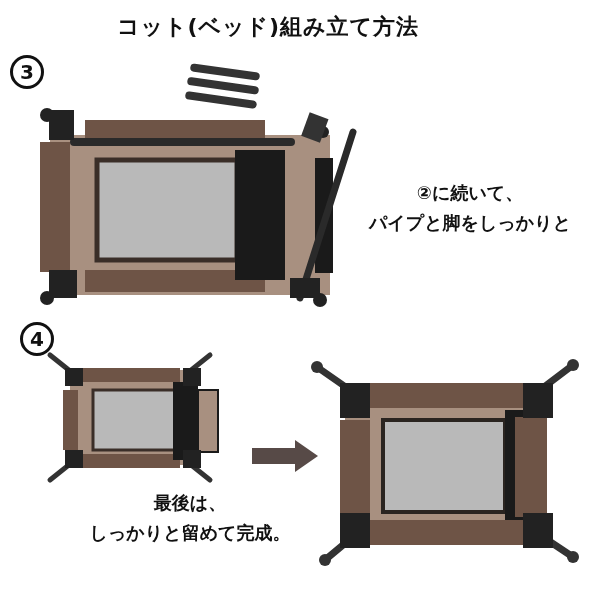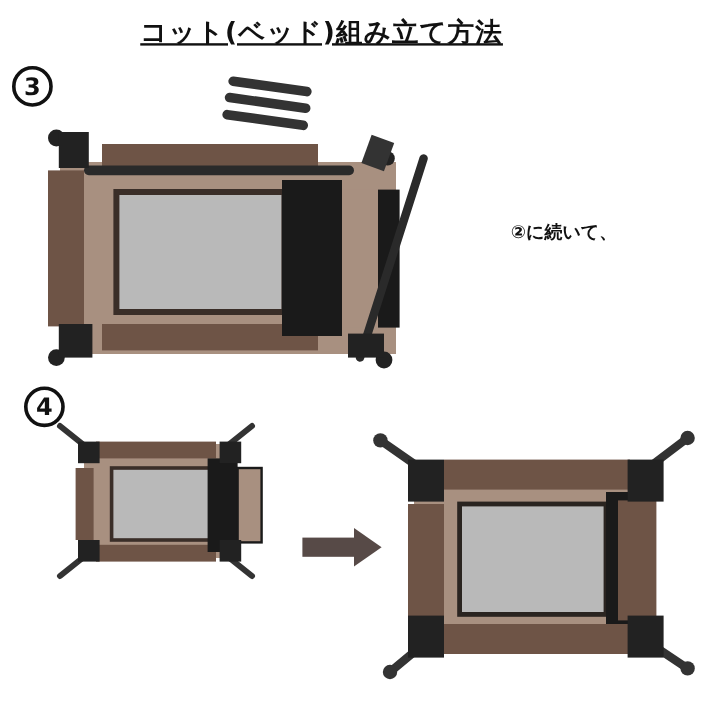--- a/index.html
+++ b/index.html
@@ -2,28 +2,28 @@
 <html><head>
 <meta charset="utf-8">
 <style>
   html, body { margin: 0; padding: 0; }
   body {
     width: 600px; height: 600px; background: #ffffff; position: relative; overflow: hidden;
     font-family: "DejaVu Sans", sans-serif; color: #111;
   }
   .title {
     position: absolute; left: 0; top: 12px; width: 536px; text-align: center;
-    font-size: 22px; font-weight: bold; letter-spacing: 1px; text-decoration: underline;
+    font-size: 22px; font-weight: bold; letter-spacing: 1px;
   }
   .step-badge {
     position: absolute; width: 28px; height: 28px; border: 3px solid #111; border-radius: 50%;
     font-size: 20px; font-weight: bold; text-align: center; line-height: 28px; box-sizing: content-box;
   }
   .caption {
-    position: absolute; text-align: center; font-weight: bold; font-size: 15px; line-height: 30px;
+    position: absolute; text-align: center; font-weight: bold; font-size: 18px; line-height: 30px;
   }
   .cot { position: absolute; }
   .arrow { position: absolute; }
 </style>
 </head>
 <body>
 
 <div class="title">コット(ベッド)組み立て方法</div>
 
 <div class="step-badge" style="left:10px;top:55px;">3</div>
@@ -56,20 +56,21 @@
   <circle cx="12" cy="238" r="7" fill="#222"></circle>
     <rect x="14" y="210" width="28" height="28" fill="#222"></rect>
   <circle cx="288" cy="72" r="6" fill="#222"></circle>
     <rect x="270" y="55" width="20" height="25" fill="#333" transform="rotate(20 280 67)"></rect>
   <circle cx="285" cy="240" r="7" fill="#222"></circle>
     <rect x="255" y="218" width="30" height="20" fill="#222"></rect>
 </svg>
 
 <div class="caption" style="left:350px;top:178px;width:240px;">
   <div>②に続いて、</div>
+  <div>パイプと脚をしっかりと</div>
 </div>
 
 <div class="step-badge" style="left:20px;top:322px;">4</div>
 
 <svg class="cot" style="left:45px;top:350px;" width="190" height="135" viewBox="0 0 190 135">
   <line x1="5" y1="5" x2="30" y2="25" stroke="#333" stroke-width="5" stroke-linecap="round"></line>
   <line x1="165" y1="5" x2="140" y2="25" stroke="#333" stroke-width="5" stroke-linecap="round"></line>
   <line x1="5" y1="130" x2="30" y2="110" stroke="#333" stroke-width="5" stroke-linecap="round"></line>
   <line x1="165" y1="130" x2="140" y2="110" stroke="#333" stroke-width="5" stroke-linecap="round"></line>
   <rect x="25" y="20" width="120" height="95" fill="#a89080"></rect>
@@ -106,13 +107,15 @@
   <rect x="78" y="65" width="122" height="92" fill="#b9b9b9" stroke="#2a2420" stroke-width="4"></rect>
   <rect x="200" y="55" width="20" height="110" fill="#1a1a1a"></rect>
   <rect x="210" y="62" width="32" height="100" fill="#6e5446"></rect>
   <rect x="35" y="28" width="30" height="35" fill="#222"></rect>
   <rect x="218" y="28" width="30" height="35" fill="#222"></rect>
   <rect x="35" y="158" width="30" height="35" fill="#222"></rect>
   <rect x="218" y="158" width="30" height="35" fill="#222"></rect>
 </svg>
 
 <div class="caption" style="left:60px;top:488px;width:260px;">
+  <div>最後は、</div>
+  <div>しっかりと留めて完成。</div>
 </div>
 
 </body></html>

